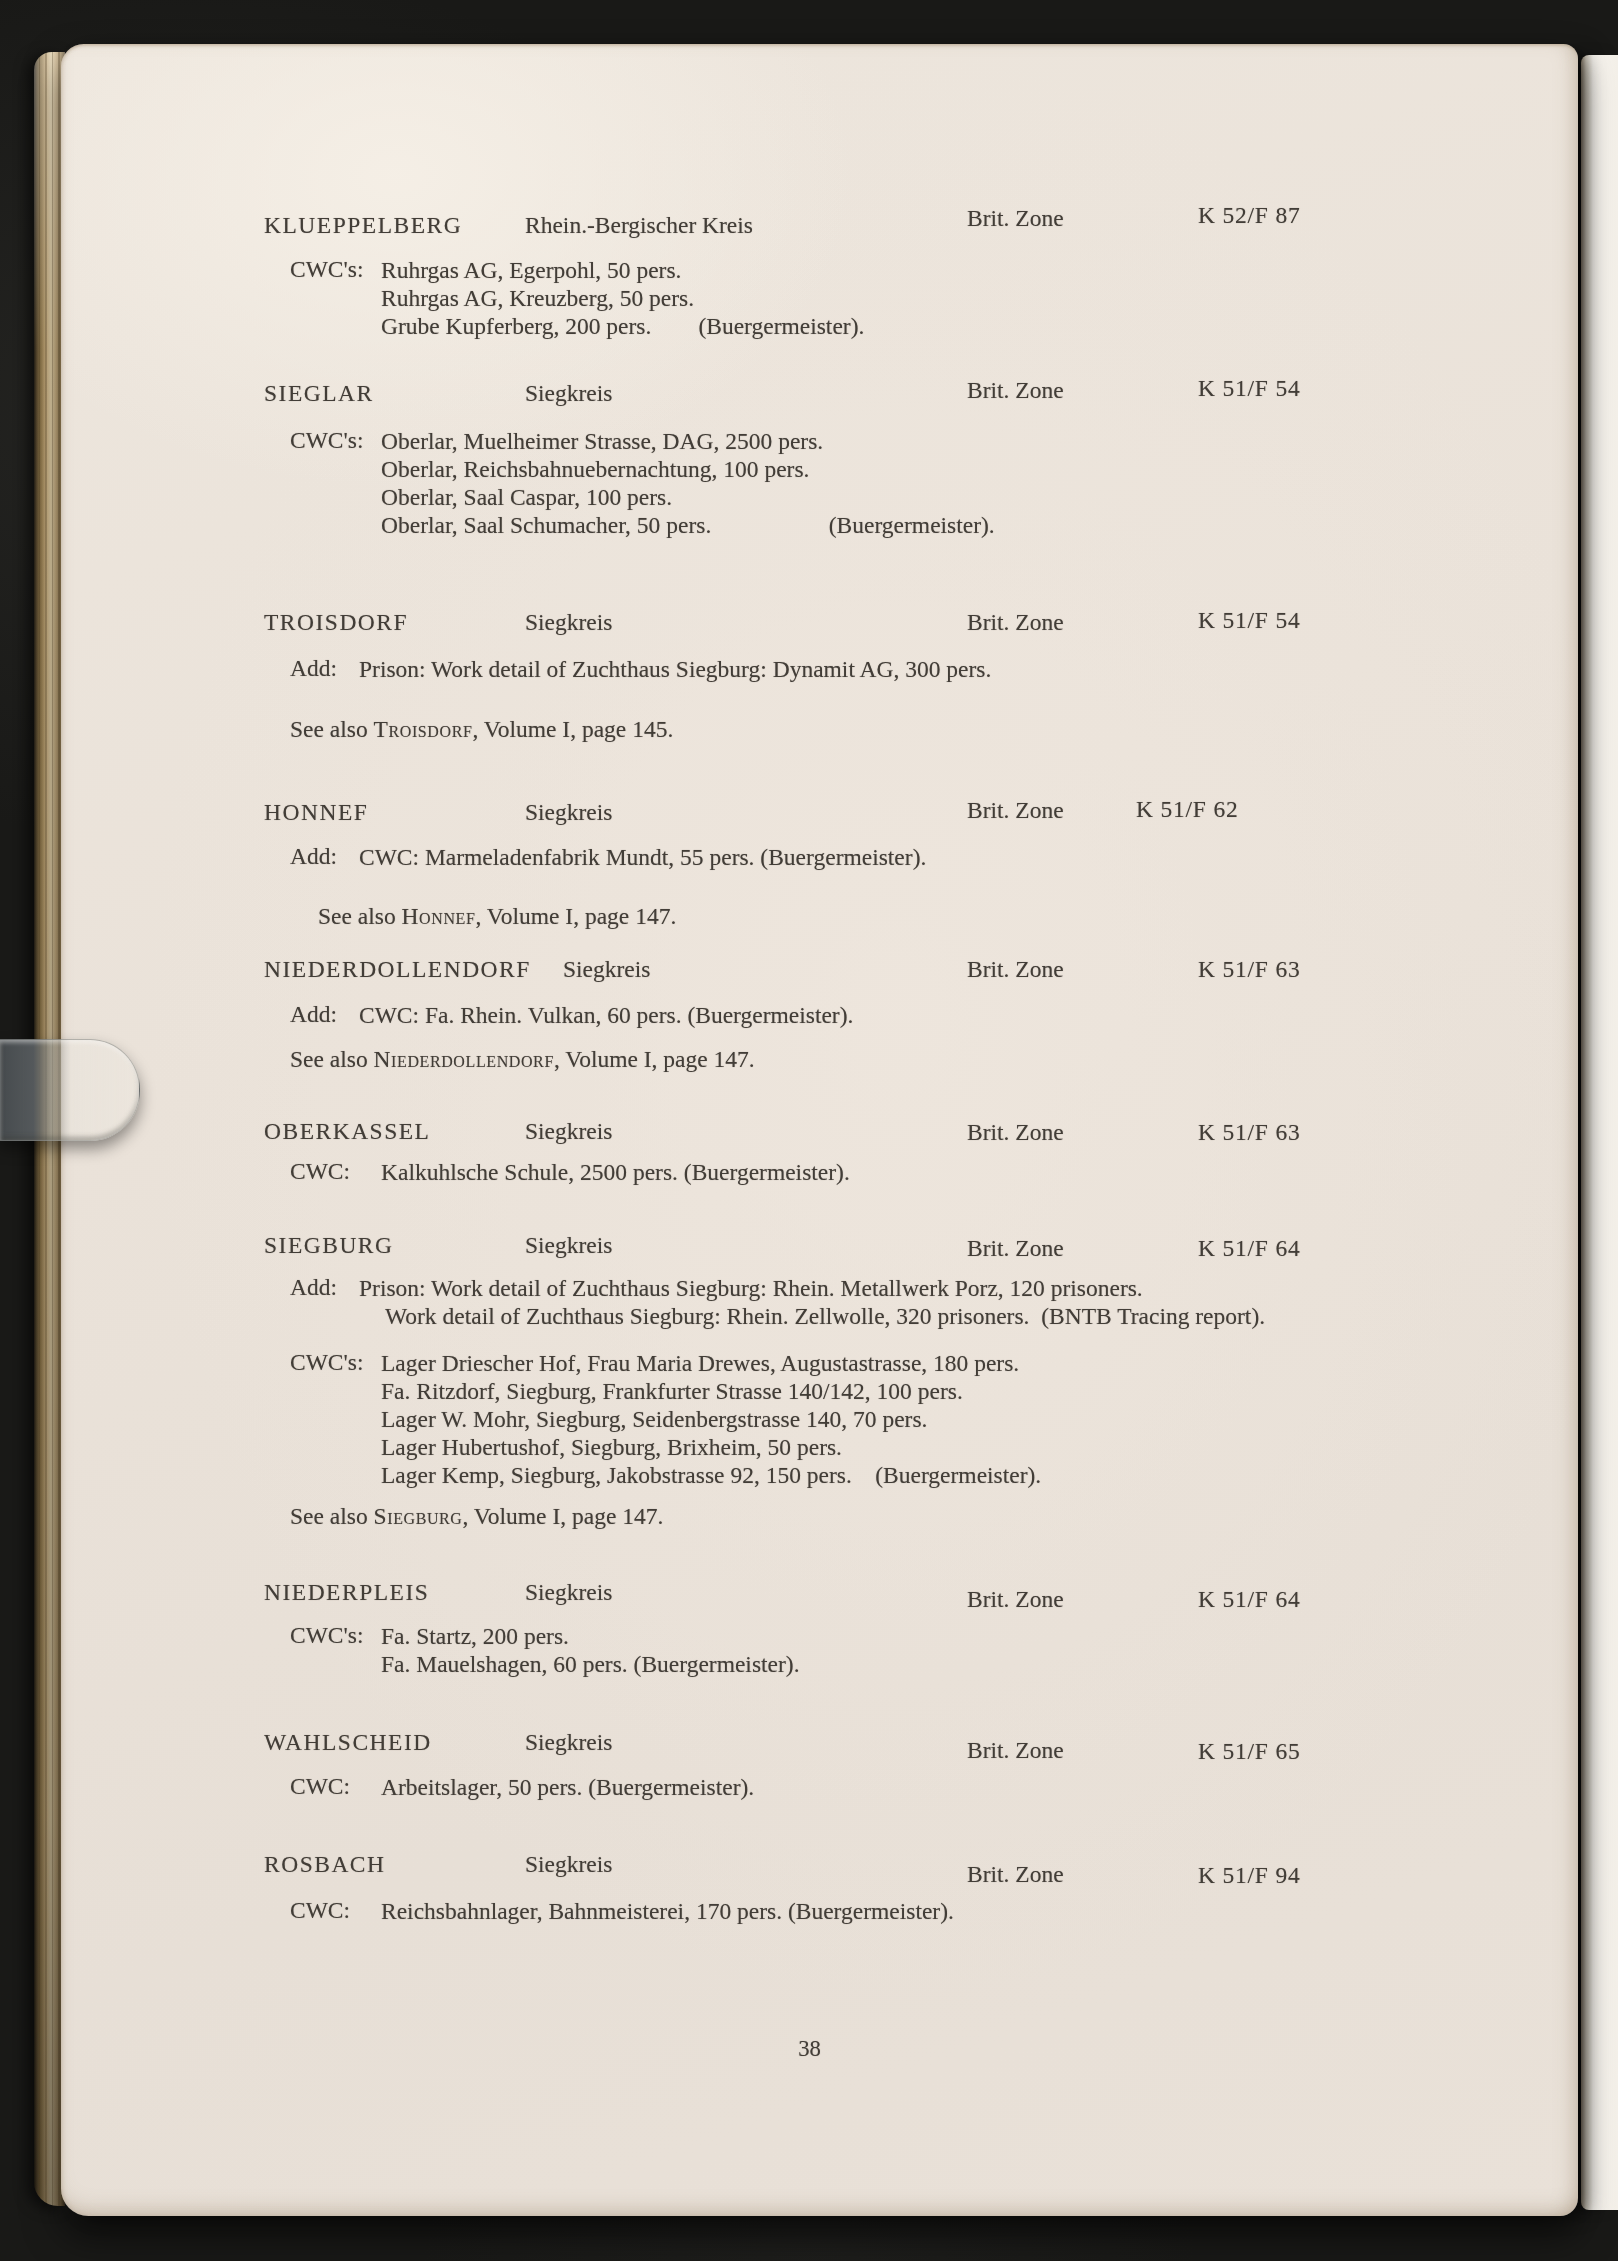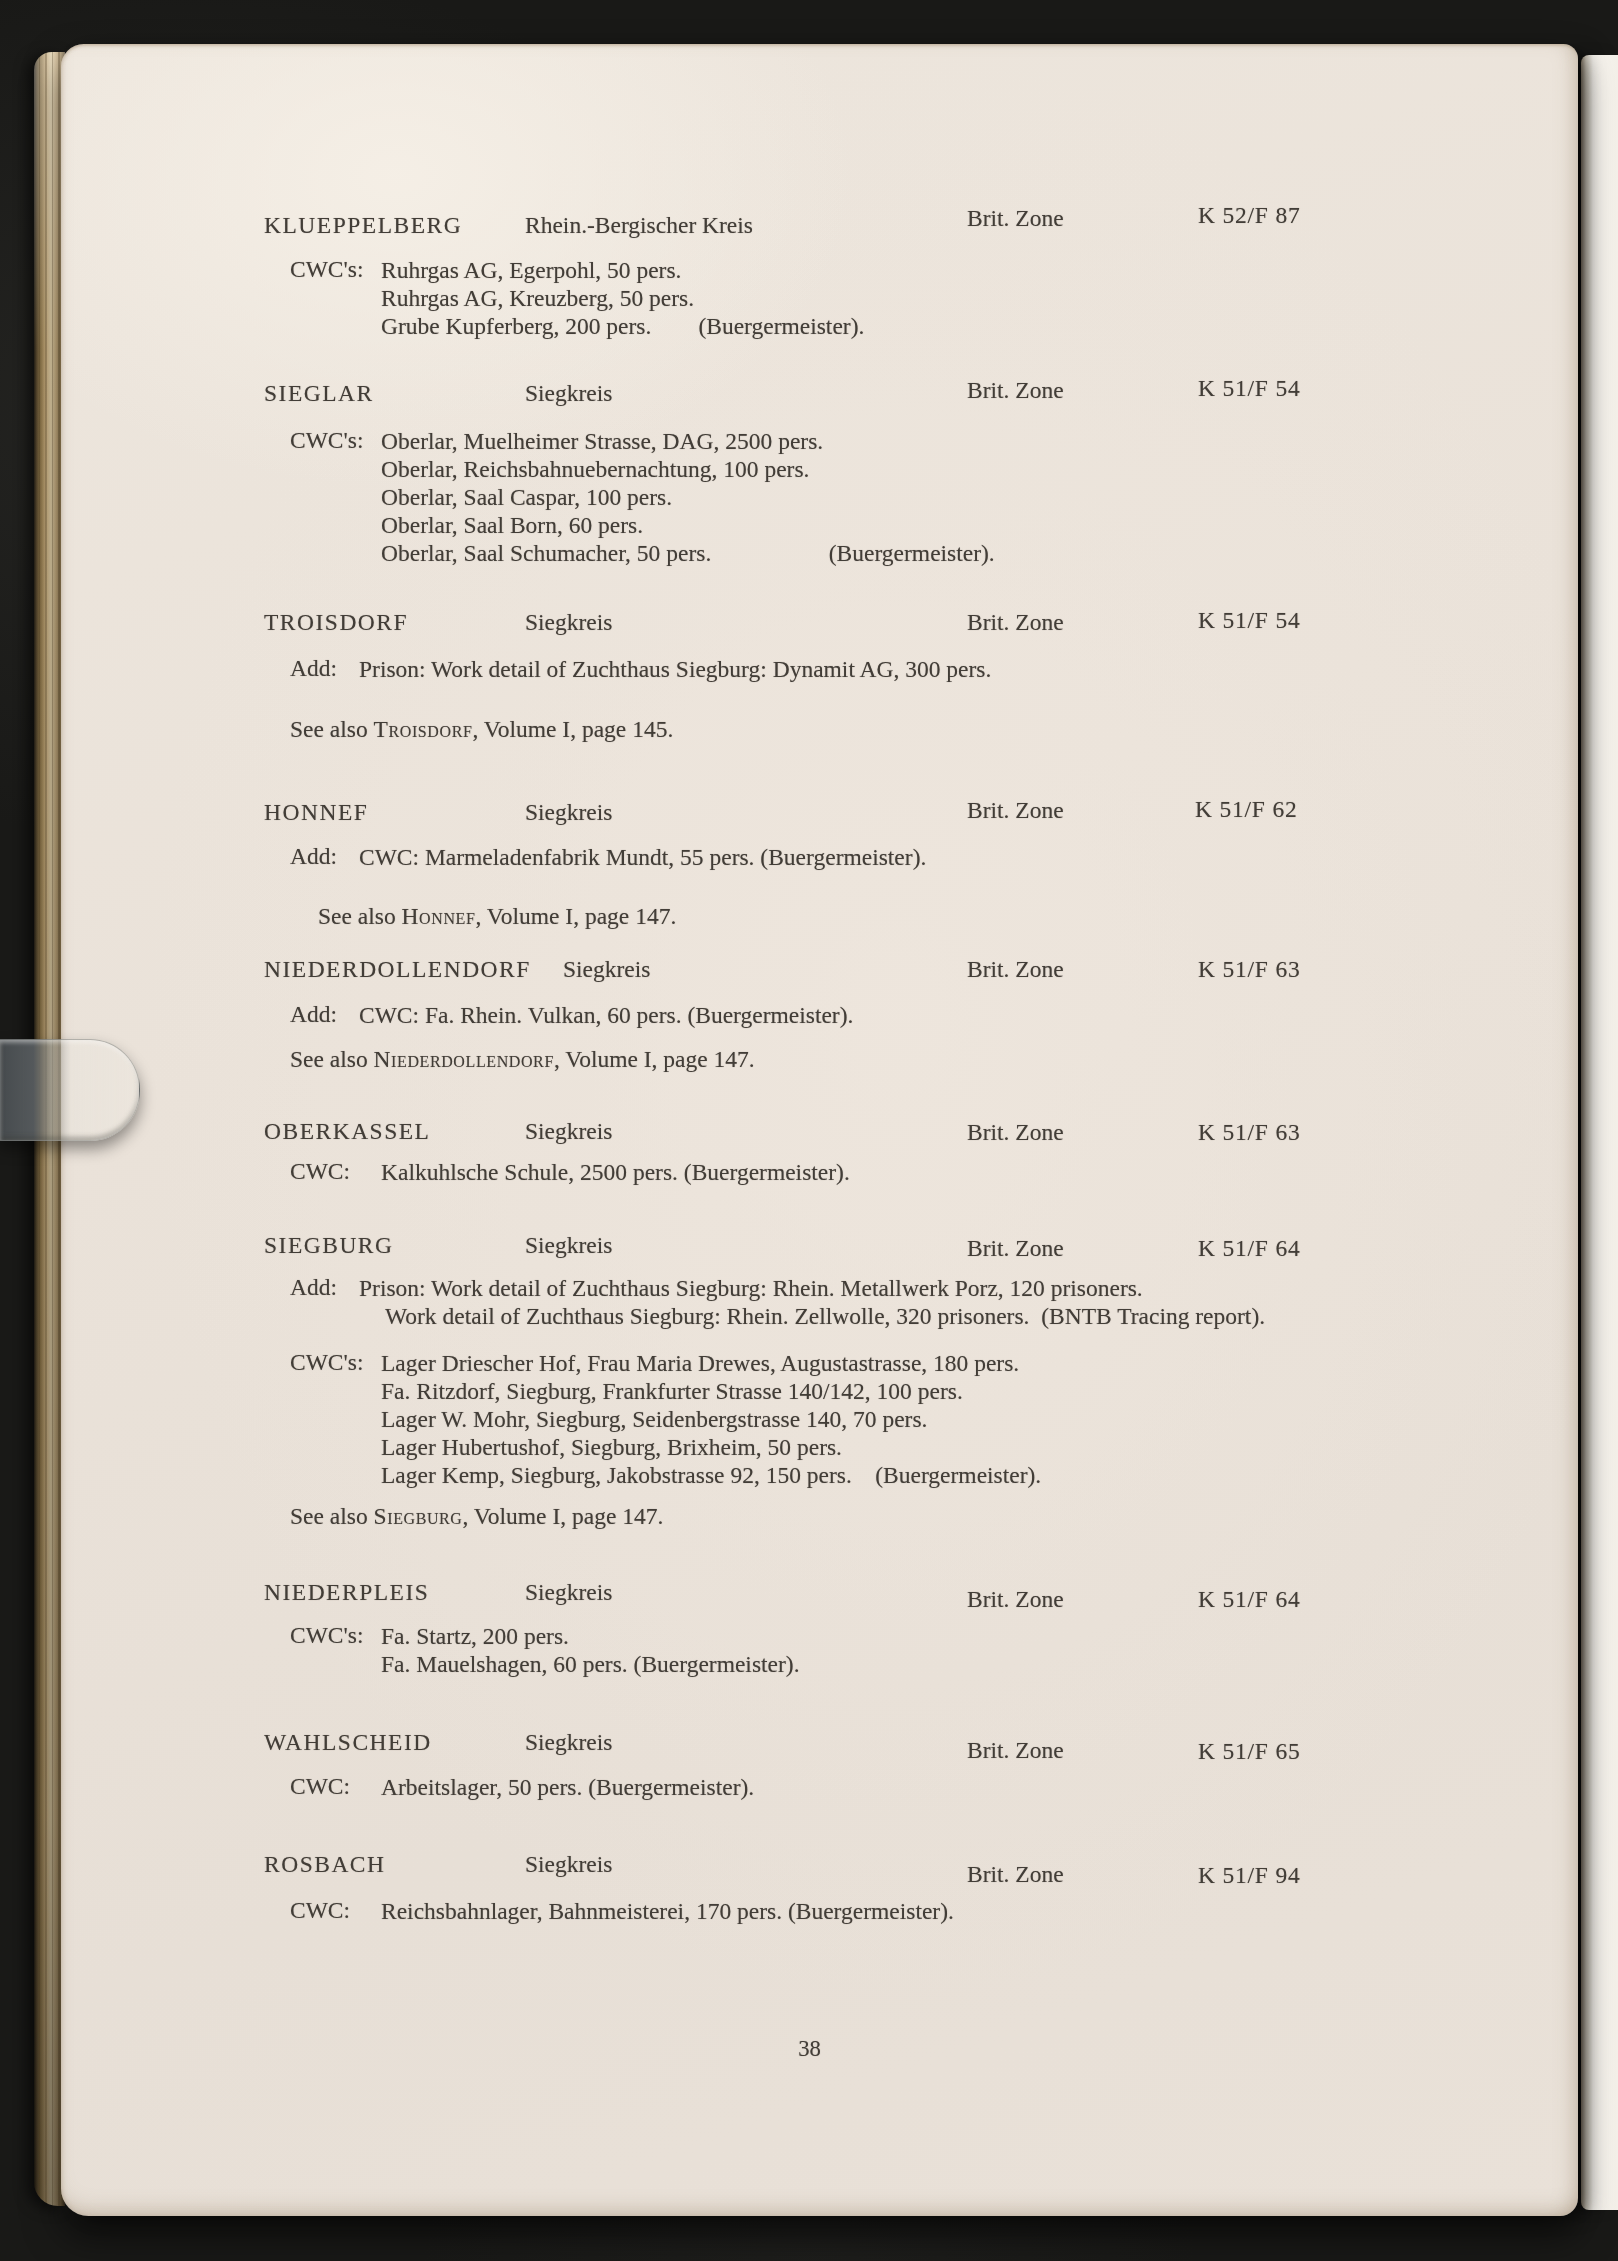--- a/index.html
+++ b/index.html
@@ -89,21 +89,20 @@
           <span class="town">SIEGLAR</span>
           <span class="kreis" style="left: 464px;">Siegkreis</span>
           <span class="zone" style="left: 906px; top: -3.2px;">Brit. Zone</span>
           <span class="ref" style="left: 1137px; top: -4.9px;">K 51/F 54</span>
           <div class="block" style="top: 47px;">
             <span class="block-label">CWC's:</span>
             <div class="lines">
               <div class="line">Oberlar, Muelheimer Strasse, DAG, 2500 pers.</div>
               <div class="line">Oberlar, Reichsbahnuebernachtung, 100 pers.</div>
               <div class="line">Oberlar, Saal Caspar, 100 pers.</div>
-              <div class="line">Oberlar, Saal Born, 60 pers.</div>
               <div class="line">Oberlar, Saal Schumacher, 50 pers.     (Buergermeister).</div>
             </div>
           </div>
         </section>
         <section class="entry" style="top: 565px;">
           <span class="town">TROISDORF</span>
           <span class="kreis" style="left: 464px;">Siegkreis</span>
           <span class="zone" style="left: 906px; top: 0px;">Brit. Zone</span>
           <span class="ref" style="left: 1137px; top: -1.6px;">K 51/F 54</span>
           <div class="block add" style="top: 46px;">
@@ -111,21 +110,21 @@
             <div class="lines">
               <div class="line">Prison: Work detail of Zuchthaus Siegburg: Dynamit AG, 300 pers.</div>
             </div>
           </div>
           <div class="see-also" style="top: 107px;"><span>See also&nbsp;</span><span class="sc">Troisdorf</span><span>, Volume I, page 145.</span></div>
         </section>
         <section class="entry" style="top: 755px;">
           <span class="town">HONNEF</span>
           <span class="kreis" style="left: 464px;">Siegkreis</span>
           <span class="zone" style="left: 906px; top: -2.4px;">Brit. Zone</span>
-          <span class="ref" style="left: 1134px; top: -3.2px; text-align: right;">K 51/F 62</span>
+          <span class="ref" style="left: 1075px; top: -3.2px; text-align: right;">K 51/F 62</span>
           <div class="block add" style="top: 44px;">
             <span class="block-label">Add:</span>
             <div class="lines">
               <div class="line">CWC: Marmeladenfabrik Mundt, 55 pers. (Buergermeister).</div>
             </div>
           </div>
           <div class="see-also" style="top: 104px; margin-left: 28px;"><span>See also&nbsp;</span><span class="sc">Honnef</span><span>, Volume I, page 147.</span></div>
         </section>
         <section class="entry" style="top: 912px;">
           <span class="town">NIEDERDOLLENDORF</span>

